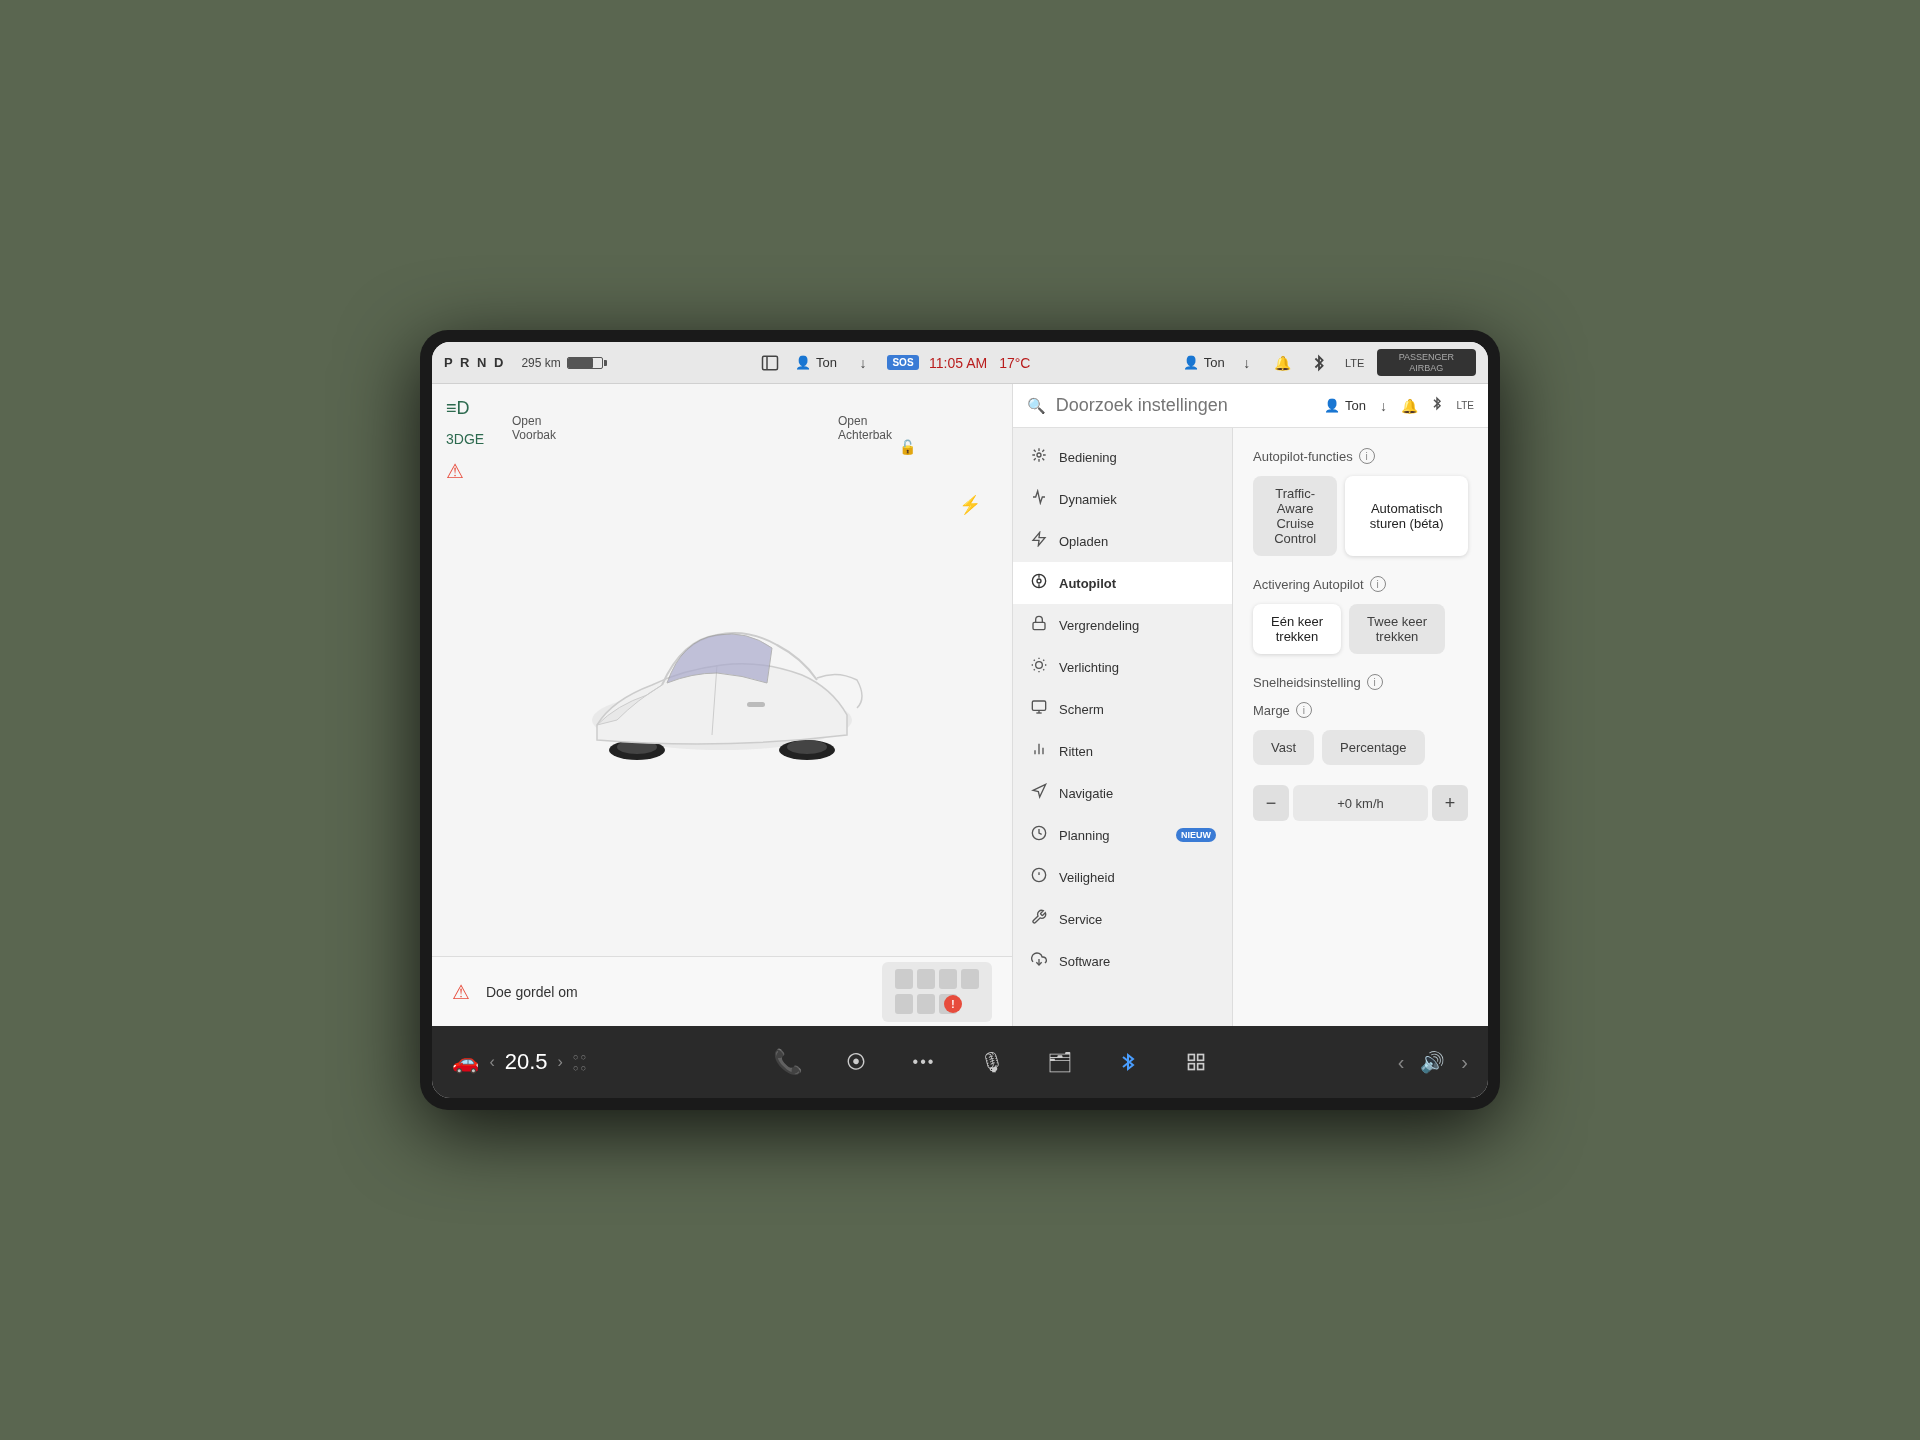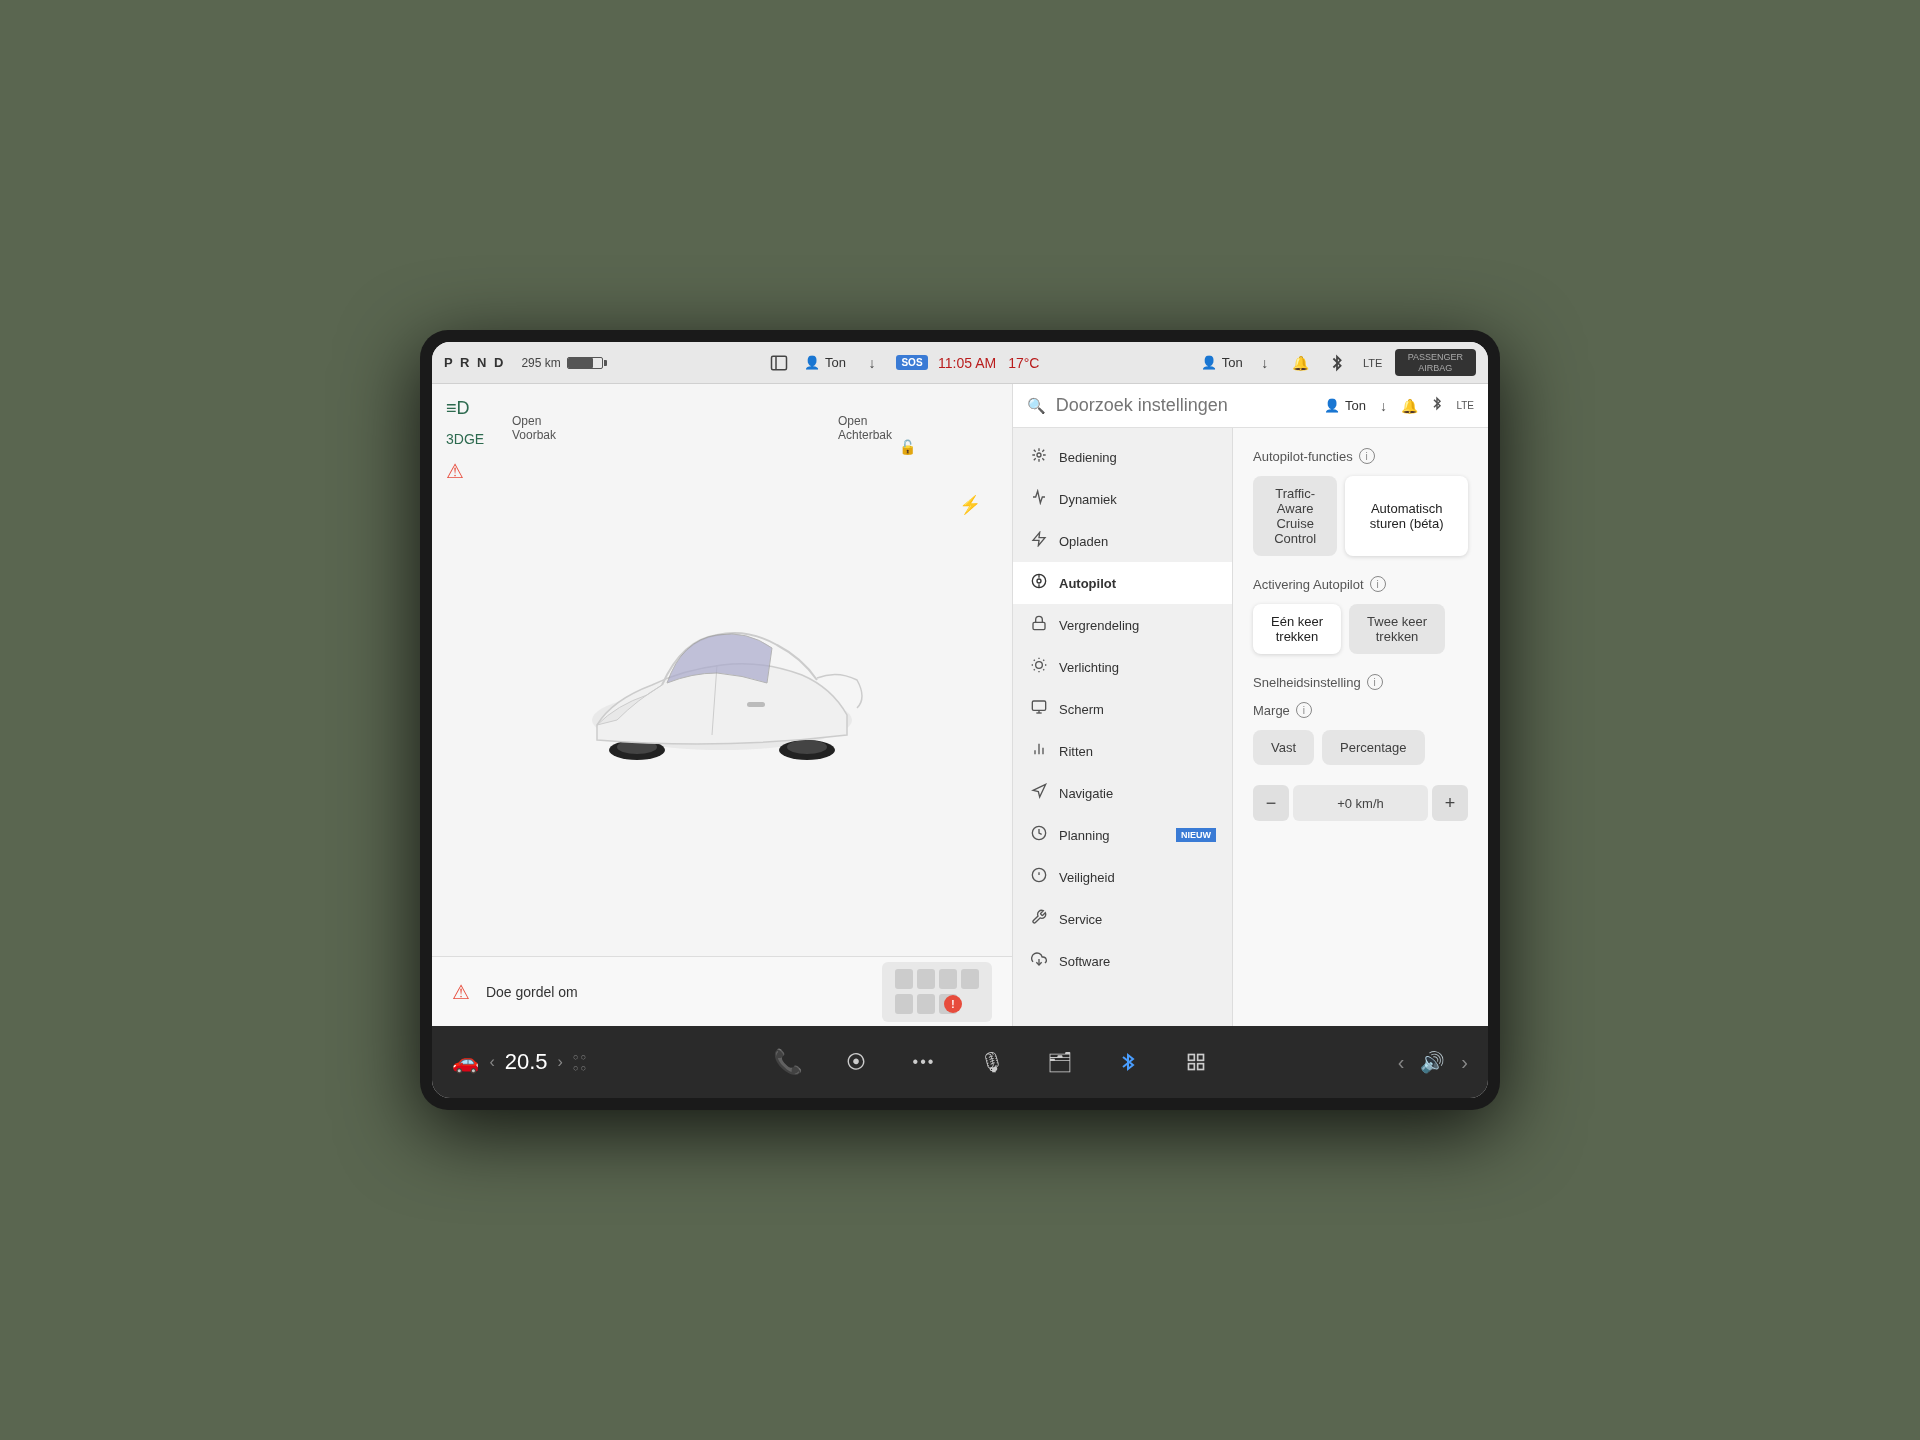--- a/index.html
+++ b/index.html
@@ -122,21 +122,21 @@
     .status-right {
       display: flex;
       align-items: center;
       gap: 8px;
     }
 
     .passenger-airbag {
       background: #333;
       color: #aaa;
       font-size: 9px;
-      padding: 3px 13px;
+      padding: 3px 22px;
       border-radius: 4px;
       text-align: center;
       line-height: 1.2;
     }
 
     
     .main-content {
       flex: 1;
       display: flex;
       overflow: hidden;
@@ -305,21 +305,21 @@
       color: #555;
       width: 20px;
       text-align: center;
     }
 
     .menu-badge {
       background: #3a7bd5;
       color: white;
       font-size: 9px;
       padding: 2px 5px;
-      border-radius: 0;
+      border-radius: 7px;
       font-weight: 700;
       margin-left: auto;
     }
 
     
     .settings-content {
       flex: 1;
       padding: 20px;
       overflow-y: auto;
       background: #f8f8f8;

